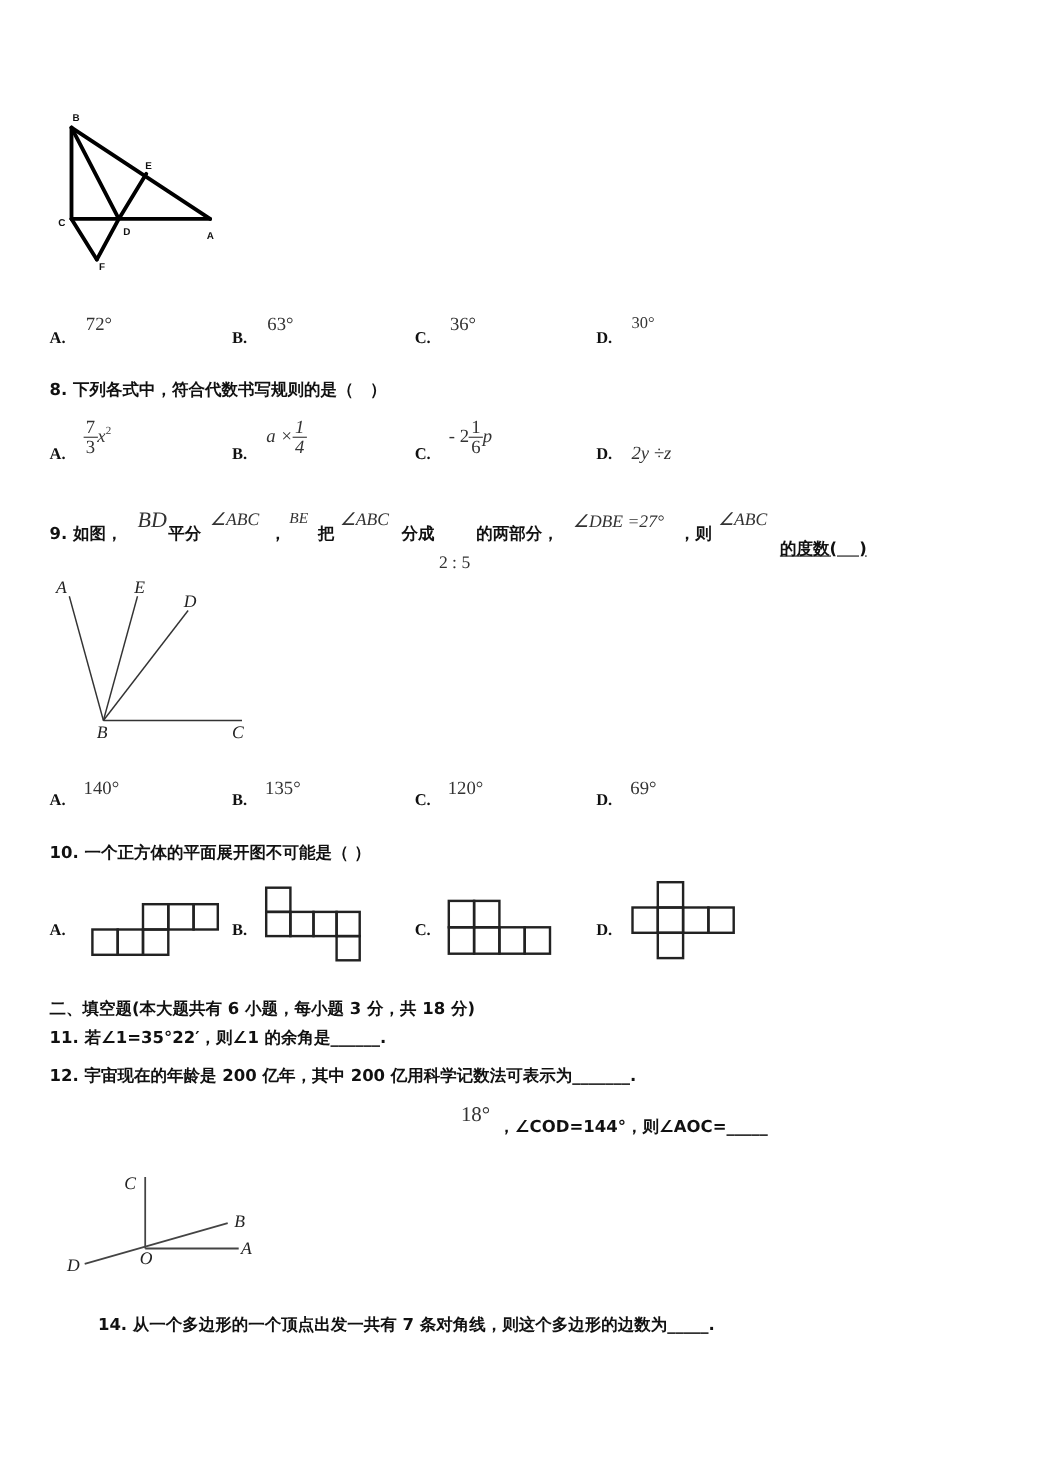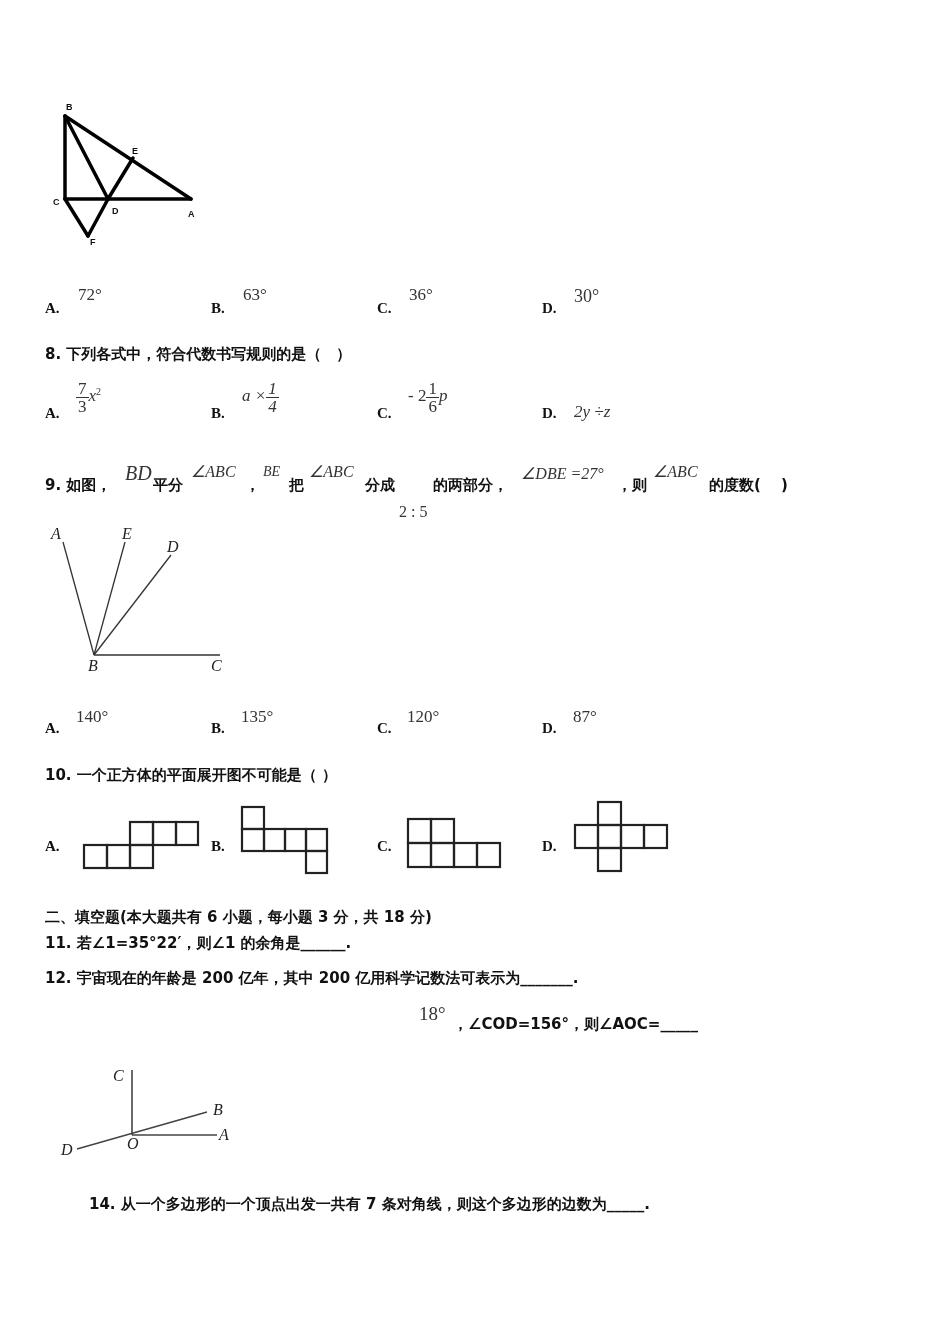--- a/index.html
+++ b/index.html
@@ -44,21 +44,21 @@
 </div>
 
 <div>
   <span class="abs opt-label" style="left:45px; top:300px;">A.</span>
   <span class="abs math" style="left:78px; top:285px;">72°</span>
   <span class="abs opt-label" style="left:211px; top:300px;">B.</span>
   <span class="abs math" style="left:243px; top:285px;">63°</span>
   <span class="abs opt-label" style="left:377px; top:300px;">C.</span>
   <span class="abs math" style="left:409px; top:285px;">36°</span>
   <span class="abs opt-label" style="left:542px; top:300px;">D.</span>
-  <span class="abs math" style="left:574px; top:286px; font-size:18px;">30°</span>
+  <span class="abs math" style="left:574px; top:286px; font-size:15px;">30°</span>
 </div>
 
 <div class="abs q-text" style="left:45px; top:345px;">8. 下列各式中，符合代数书写规则的是（　）</div>
 
 <div>
   <span class="abs opt-label" style="left:45px; top:405px;">A.</span>
   <span class="abs math" style="left:76px; top:380px;">
     <span class="frac">
         <span class="num">7</span>
         <span class="den">3</span>
@@ -93,21 +93,21 @@
   <span class="abs q-text" style="left:200px; top:14px;">，</span>
   <span class="abs math-it" style="left:218px; top:2px; font-size:14px;">BE</span>
   <span class="abs q-text" style="left:244px; top:14px;">把</span>
   <span class="abs math-it" style="left:264px; top:0; font-size:16px;">∠ABC</span>
   <span class="abs q-text" style="left:320px; top:14px;">分成</span>
   <span class="abs math" style="left:354px; top:0; font-size:16px;margin-top:41px;">2 : 5</span>
   <span class="abs q-text" style="left:388px; top:14px;">的两部分，</span>
   <span class="abs math-it" style="left:476px; top:2px; font-size:16px;">∠DBE =27°</span>
   <span class="abs q-text" style="left:572px; top:14px;">，则</span>
   <span class="abs math-it" style="left:608px; top:0; font-size:16px;">∠ABC</span>
-  <span class="abs q-text" style="left:664px; top:14px;">的度数(　 )</span>
+  <span class="abs q-text" style="left:664px; top:28px;text-decoration:underline;">的度数(　 )</span>
 </div>
 
 <div class="abs fig" style="left:45px; top:522px;">
   <svg width="190" height="155" viewBox="0 0 190 155">
     <g stroke="#333" stroke-width="1.3" fill="none">
       <line x1="49" y1="133" x2="18" y2="20"></line>
       <line x1="49" y1="133" x2="80" y2="20"></line>
       <line x1="49" y1="133" x2="126" y2="33"></line>
       <line x1="49" y1="133" x2="175" y2="133"></line>
     </g>
@@ -120,21 +120,21 @@
 </div>
 
 <div>
   <span class="abs opt-label" style="left:45px; top:720px;">A.</span>
   <span class="abs math" style="left:76px; top:707px;">140°</span>
   <span class="abs opt-label" style="left:211px; top:720px;">B.</span>
   <span class="abs math" style="left:241px; top:707px;">135°</span>
   <span class="abs opt-label" style="left:377px; top:720px;">C.</span>
   <span class="abs math" style="left:407px; top:707px;">120°</span>
   <span class="abs opt-label" style="left:542px; top:720px;">D.</span>
-  <span class="abs math" style="left:573px; top:707px;">87°</span>
+  <span class="abs math" style="left:573px; top:707px;">69°</span>
 </div>
 
 <div class="abs q-text" style="left:45px; top:766px;">10. 一个正方体的平面展开图不可能是（ ）</div>
 
 <div>
   <span class="abs opt-label" style="left:45px; top:838px;">A.</span>
   <div class="abs fig" style="left:82px; top:820px;">
     <svg width="120" height="52" viewBox="0 0 120 52">
       <g stroke="#222" stroke-width="2.2" fill="none">
         <rect x="2" y="25" width="23" height="23"></rect>
@@ -189,21 +189,21 @@
     </svg>
   </div>
 </div>
 
 <div class="abs q-text" style="left:45px; top:908px;">二、填空题(本大题共有 6 小题，每小题 3 分，共 18 分)</div>
 <div class="abs q-text" style="left:45px; top:934px;">11. 若∠1=35°22′，则∠1 的余角是______.</div>
 <div class="abs q-text" style="left:45px; top:969px;">12. 宇宙现在的年龄是 200 亿年，其中 200 亿用科学记数法可表示为_______.</div>
 
 <div class="abs" style="left:45px; top:1003px; width:700px; height:36px;">
   <span class="abs math" style="left:374px; top:0; font-size:19px;">18°</span>
-  <span class="abs q-text" style="left:408px; top:12px;">，∠COD=156°，则∠AOC=_____</span>
+  <span class="abs q-text" style="left:408px; top:12px;">，∠COD=144°，则∠AOC=_____</span>
 </div>
 
 <div class="abs fig" style="left:55px; top:1062px;">
   <svg width="185" height="100" viewBox="0 0 185 100">
     <g stroke="#444" stroke-width="1.6" fill="none">
       <line x1="77" y1="8" x2="77" y2="73"></line>
       <line x1="77" y1="73" x2="162" y2="73"></line>
       <line x1="22" y1="87" x2="152" y2="50"></line>
     </g>
     <text class="lbl" x="58" y="19">C</text>

